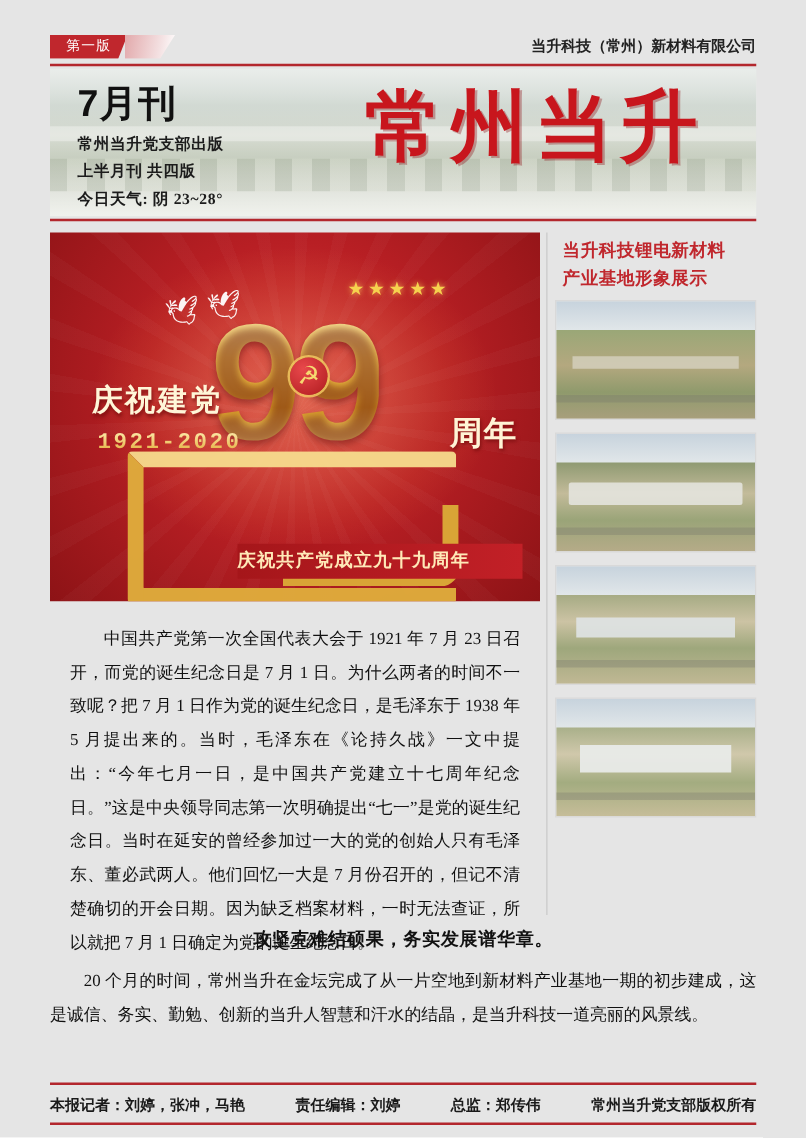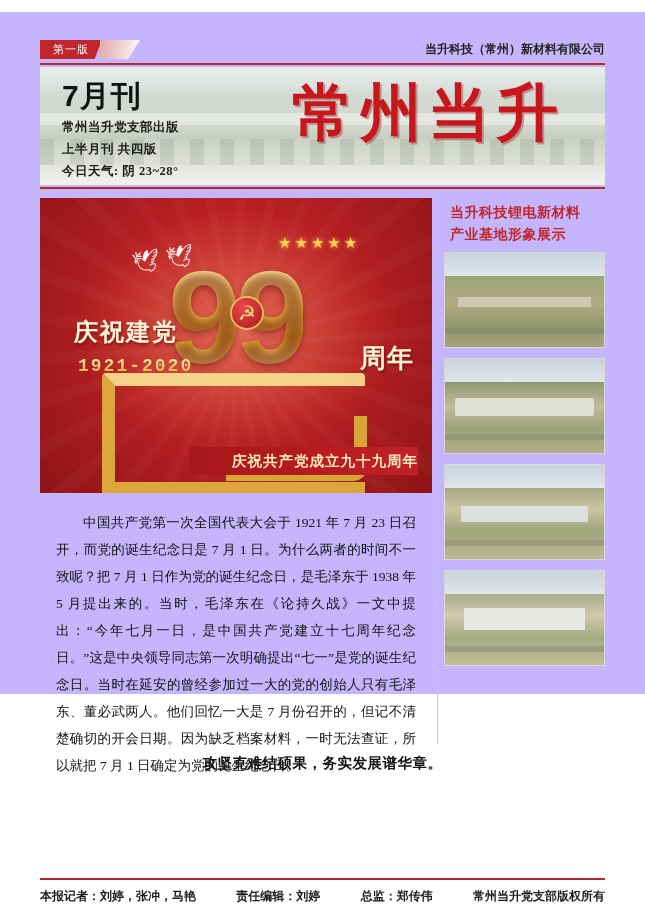--- a/index.html
+++ b/index.html
@@ -10,24 +10,24 @@
   body {
     width: 645px;
     height: 910px;
     font-family: "Liberation Serif", serif;
     color: #1a1a1a;
     position: relative;
     overflow: hidden;
   }
   .page {
     position: absolute;
-    left: 0; top: 12px;
+    left: 0; top: 0;
     width: 645px;
-    height: 682px;
-    background: #c4b5fd;
+    height: 910px;
+    background: #e5e5e5;
   }
 
   
   .top-bar {
     position: absolute;
     left: 40px; top: 28px;
     width: 565px;
     height: 22px;
   }
   .edition-tag {
@@ -287,21 +287,21 @@
     position: absolute;
     left: 150px; bottom: 18px;
     width: 228px;
     height: 28px;
     background: linear-gradient(90deg, #a5161a 0%, #c22027 100%);
     color: #ffe9b8;
     font-size: 14.5px;
     font-weight: bold;
     letter-spacing: 1px;
     line-height: 28px;
-    text-align: right;
+    text-align: left;
     font-family: Liberation Serif, serif;
   }
 
   
   .article {
     margin-top: 14px;
     width: 392px;
     font-size: 13.5px;
     line-height: 2.0;
     color: #111;
@@ -474,20 +474,23 @@
     </div>
     <div class="photo p4">
       <div class="sky"></div>
       <div class="ground"></div>
       <div class="strip"></div>
     </div>
   </div>
 
   <div class="bottom">
     <div class="lead-title">攻坚克难结硕果，务实发展谱华章。</div>
+    <div class="bottom-body">
+      <p>20 个月的时间，常州当升在金坛完成了从一片空地到新材料产业基地一期的初步建成，这是诚信、务实、勤勉、创新的当升人智慧和汗水的结晶，是当升科技一道亮丽的风景线。</p>
+    </div>
   </div>
 
   <div class="rule-bottom"></div>
   <div class="footer">
     <span>本报记者：刘婷，张冲，马艳</span>
     <span>责任编辑：刘婷</span>
     <span>总监：郑传伟</span>
     <span>常州当升党支部版权所有</span>
   </div>
   <div class="rule-bottom2"></div>

